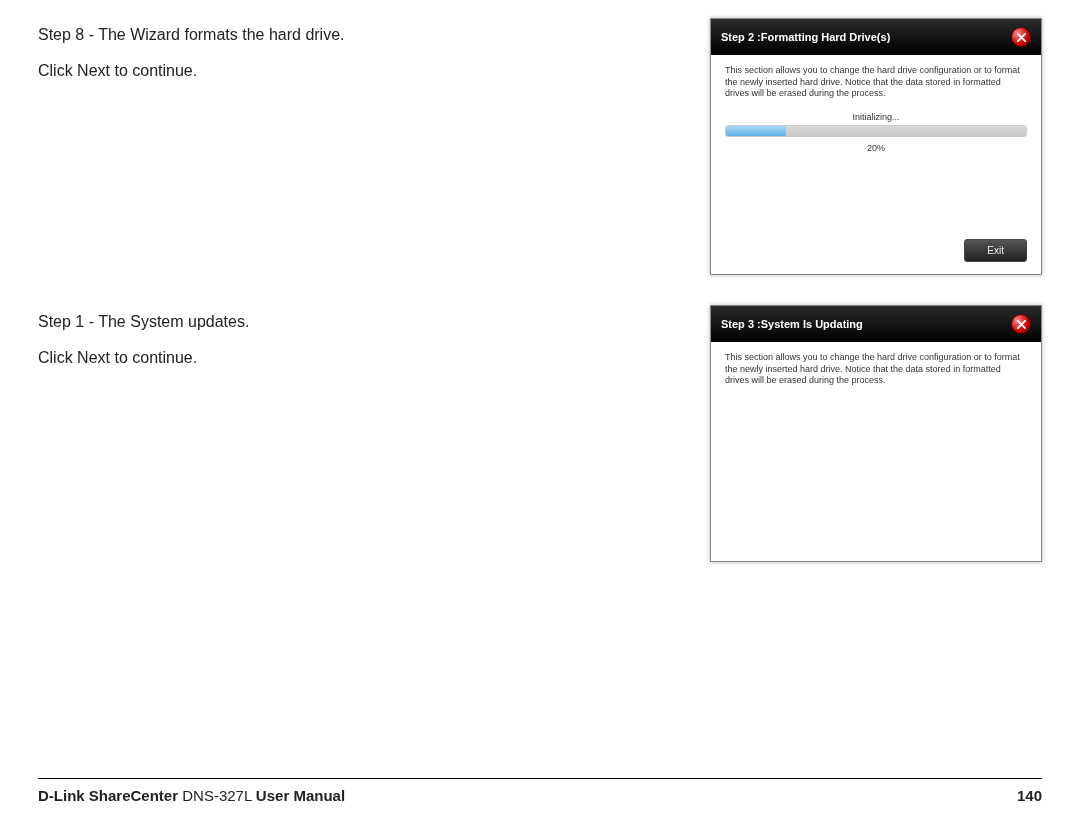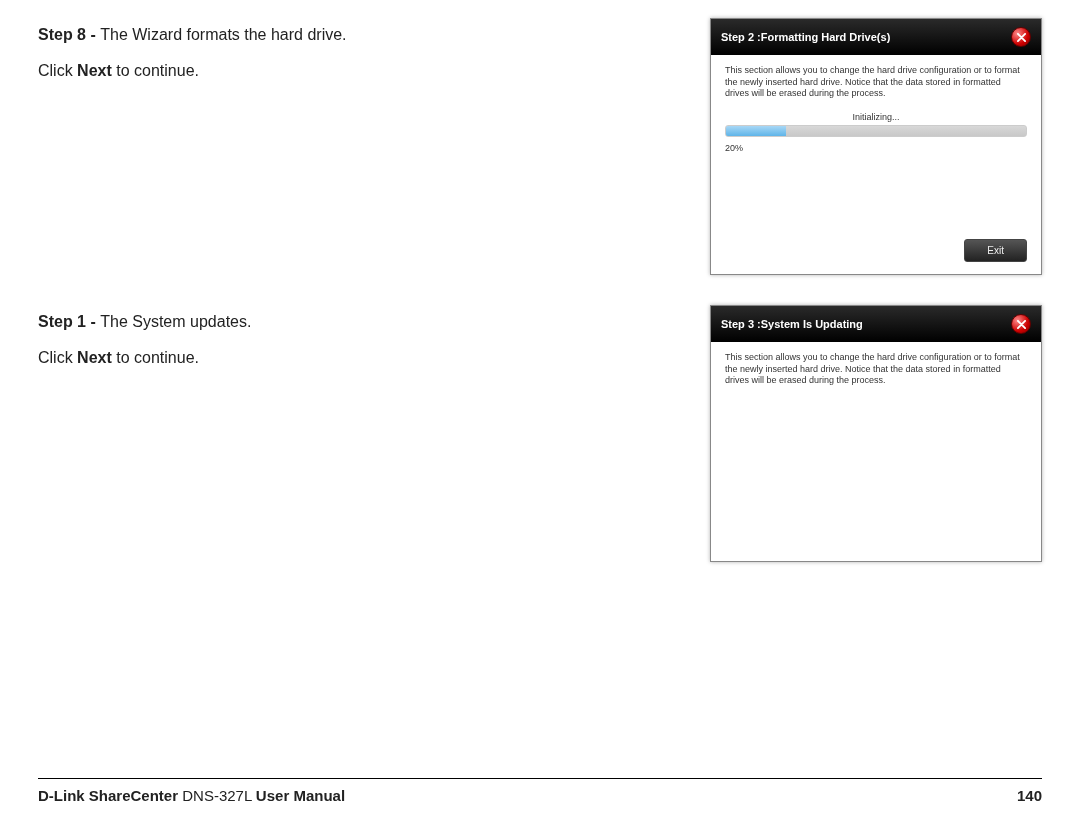--- a/index.html
+++ b/index.html
@@ -30,21 +30,21 @@
   .content-row.row2 {
     margin-bottom: 20px;
   }
   .left-col {
     flex: 1;
     font-size: 16px;
     line-height: 1.9;
     padding-top: 2px;
   }
   .left-col p { margin: 0 0 6px 0; }
-  .b { font-weight: 700; }
+  .b { font-weight: 400; }
   .right-col {
     width: 332px;
     flex-shrink: 0;
     margin-left: 18px;
   }
 
   .dialog {
     border: 1px solid #888;
     background: #fff;
     box-shadow: 0 0 4px rgba(0,0,0,0.3);
@@ -99,20 +99,21 @@
     border-radius: 3px;
     overflow: hidden;
     margin: 3px 0 6px 0;
   }
   .progress-fill {
     height: 100%;
     width: 20%;
     background: linear-gradient(#a7d7f6, #5fb4e8);
   }
   .progress-pct {
+    text-align: center;
     font-size: 9px;
     color: #333;
   }
   .exit-row {
     position: absolute;
     bottom: 12px;
     right: 14px;
   }
   .exit-btn {
     background: linear-gradient(#555, #222);

